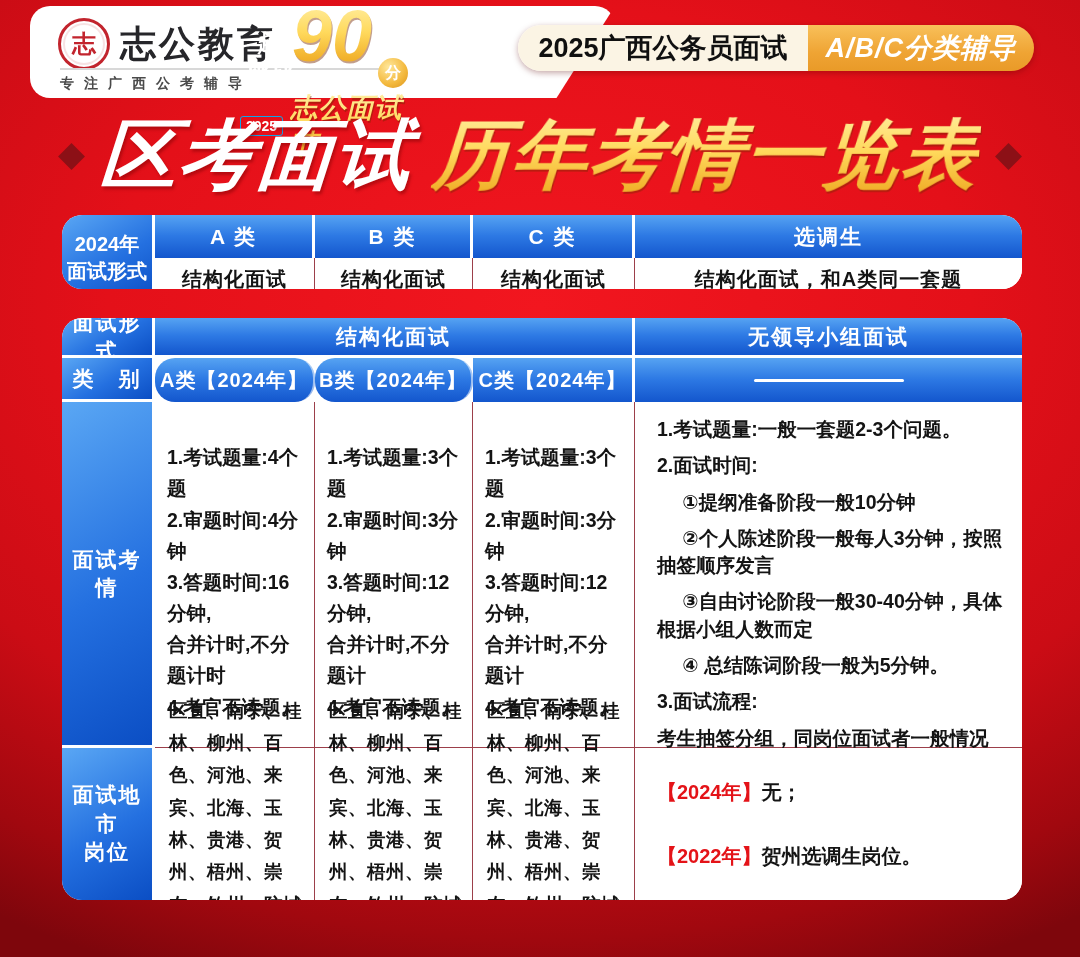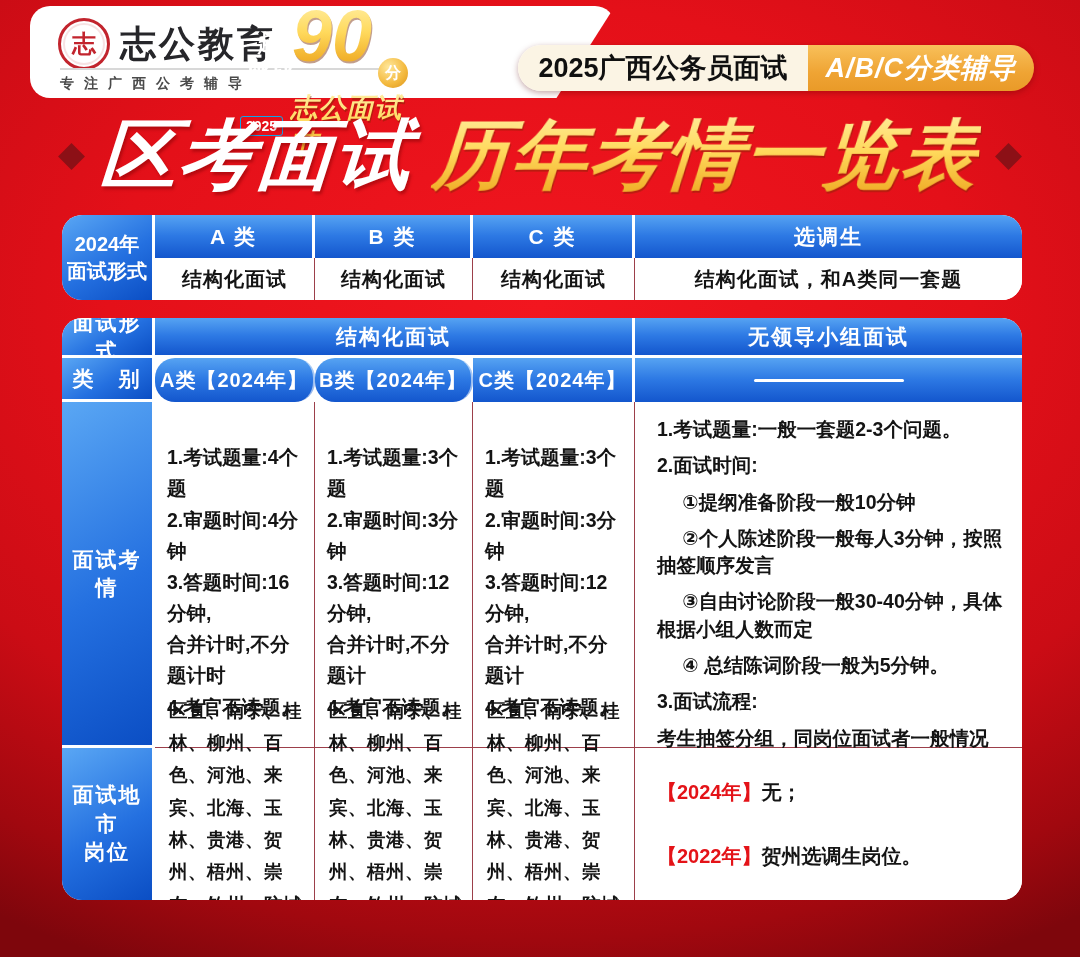--- a/index.html
+++ b/index.html
@@ -32,33 +32,33 @@
   .em-90{position:absolute;left:62px;top:-2px;font-size:72px;line-height:1;font-weight:900;font-style:italic;}
   .em-fen{
     position:absolute;left:148px;top:56px;width:30px;height:30px;border-radius:50%;
     background:radial-gradient(circle at 35% 30%,#ffe79a,#f3b83c 60%,#d9921c 100%);
     display:flex;align-items:center;justify-content:center;font-size:16px;font-weight:900;color:#fff;
   }
   .em-bottom{position:absolute;left:10px;top:88px;display:flex;align-items:center;gap:7px;}
   .em-year{border:1px solid #0ea5e9;color:#fff;font-size:14px;font-weight:900;padding:1px 5px;border-radius:3px;}
   .em-fest{font-size:27px;font-weight:900;font-style:italic;letter-spacing:1px;}
   .top-pill{
-    position:absolute;right:46px;top:45px;height:46px;display:flex;border-radius:24px;overflow:hidden;
+    position:absolute;right:46px;top:25px;height:46px;display:flex;border-radius:24px;overflow:hidden;
     box-shadow:0 2px 6px rgba(90,0,0,.35);
   }
   .pill-left{background:#fbf4e4;color:#101010;font-size:27px;font-weight:900;display:flex;align-items:center;padding:0 20px;}
   .pill-right{background:linear-gradient(180deg,#f8c05a 0%,#efa434 60%,#e99a28 100%);color:#fff;font-size:27px;font-weight:900;font-style:italic;display:flex;align-items:center;padding:0 18px;letter-spacing:1px;}
   
   .title{position:absolute;left:0;top:108px;width:100%;height:96px;display:flex;align-items:center;justify-content:center;gap:20px;}
   .diamond{width:19px;height:19px;background:#8c1016;transform:rotate(45deg);flex:none;}
   .title-text{font-size:76px;font-weight:900;font-style:italic;letter-spacing:2px;transform:skewX(-4deg);white-space:nowrap;}
   .title-white{color:#fff;text-shadow:2px 3px 3px rgba(110,0,0,.4);}
   
   .tbl{position:absolute;left:62px;width:960px;border-radius:20px;overflow:hidden;background:#fff;}
-  .t1{top:215px;height:85px;display:grid;grid-template-columns:93px 160px 158px 162px 1fr;grid-template-rows:43px 42px;}
+  .t1{top:215px;height:74px;display:grid;grid-template-columns:93px 160px 158px 162px 1fr;grid-template-rows:43px 42px;}
   .t2{top:318px;height:582px;display:grid;grid-template-columns:93px 160px 158px 162px 1fr;grid-template-rows:40px 44px 346px 152px;}
   .blue{
     background:linear-gradient(180deg,#56a3f2 0%,#2d79e4 48%,#1356cd 100%);
     color:#fff;display:flex;align-items:center;justify-content:center;text-align:center;font-weight:900;
   }
   .blue-col{background:linear-gradient(150deg,#5aa7f4 0%,#2470e0 55%,#0b4ec4 100%);}
   .wr{border-right:3px solid #fff;}
   .wb{border-bottom:3px solid #fff;}
   .lr{border-right:2px solid rgba(255,255,255,.55);border-radius:20px;}
   .dr{border-right:1.5px solid #9c3f4a;}

